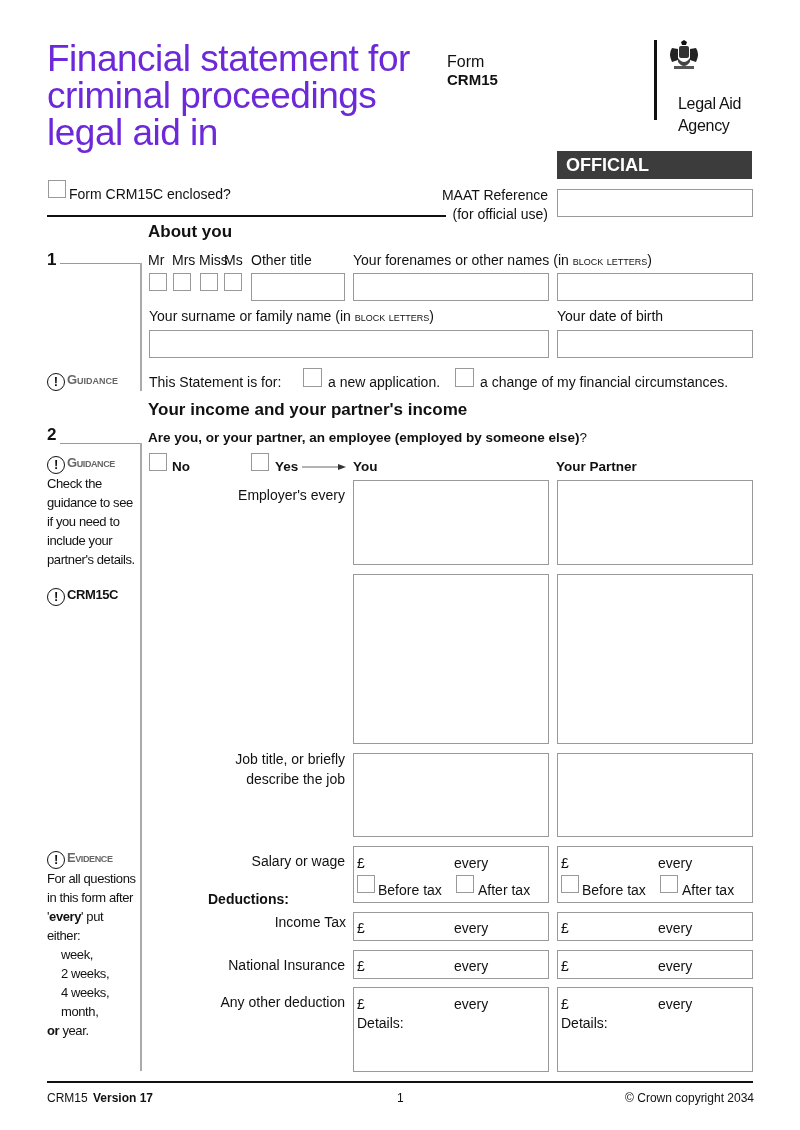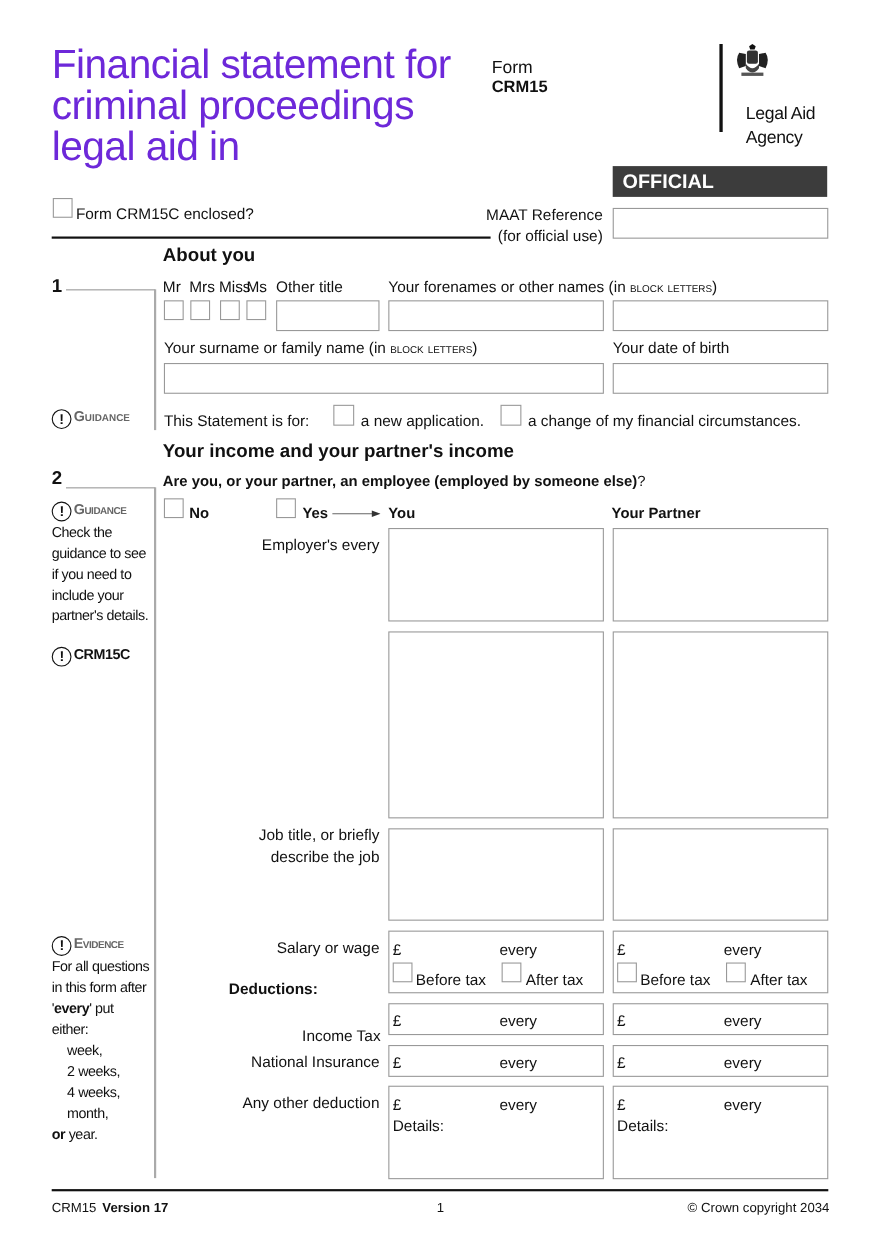--- a/index.html
+++ b/index.html
@@ -168,21 +168,21 @@
 </div>
 <div class="abs box" style="left:557px;top:846px;width:196px;height:57px;">
   <span class="abs inbox-txt" style="left:3px;top:8px;">£</span>
   <span class="abs inbox-txt" style="left:100px;top:8px;">every</span>
   <span class="abs chk" style="left:3px;top:28px;"></span>
   <span class="abs inbox-txt" style="left:24px;top:35px;">Before tax</span>
   <span class="abs chk" style="left:102px;top:28px;"></span>
   <span class="abs inbox-txt" style="left:124px;top:35px;">After tax</span>
 </div>
 
-<div class="abs lbl right" style="left:150px;top:933px;width:196px;">Income Tax</div>
+<div class="abs lbl right" style="left:150px;top:914px;width:196px;">Income Tax</div>
 <div class="abs box" style="left:353px;top:912px;width:196px;height:29px;">
   <span class="abs inbox-txt" style="left:3px;top:7px;">£</span>
   <span class="abs inbox-txt" style="left:100px;top:7px;">every</span>
 </div>
 <div class="abs box" style="left:557px;top:912px;width:196px;height:29px;">
   <span class="abs inbox-txt" style="left:3px;top:7px;">£</span>
   <span class="abs inbox-txt" style="left:100px;top:7px;">every</span>
 </div>
 
 <div class="abs lbl right" style="left:150px;top:957px;width:195px;">National Insurance</div>

